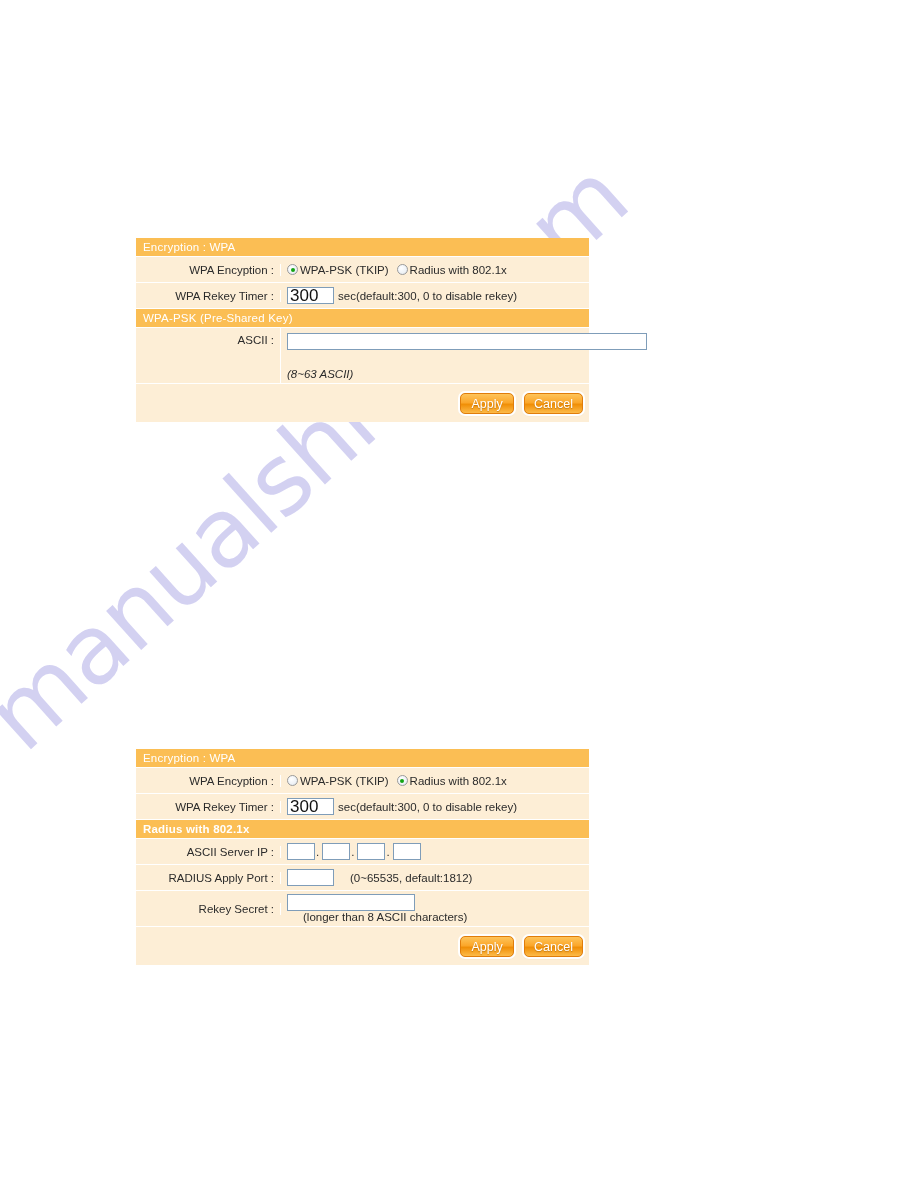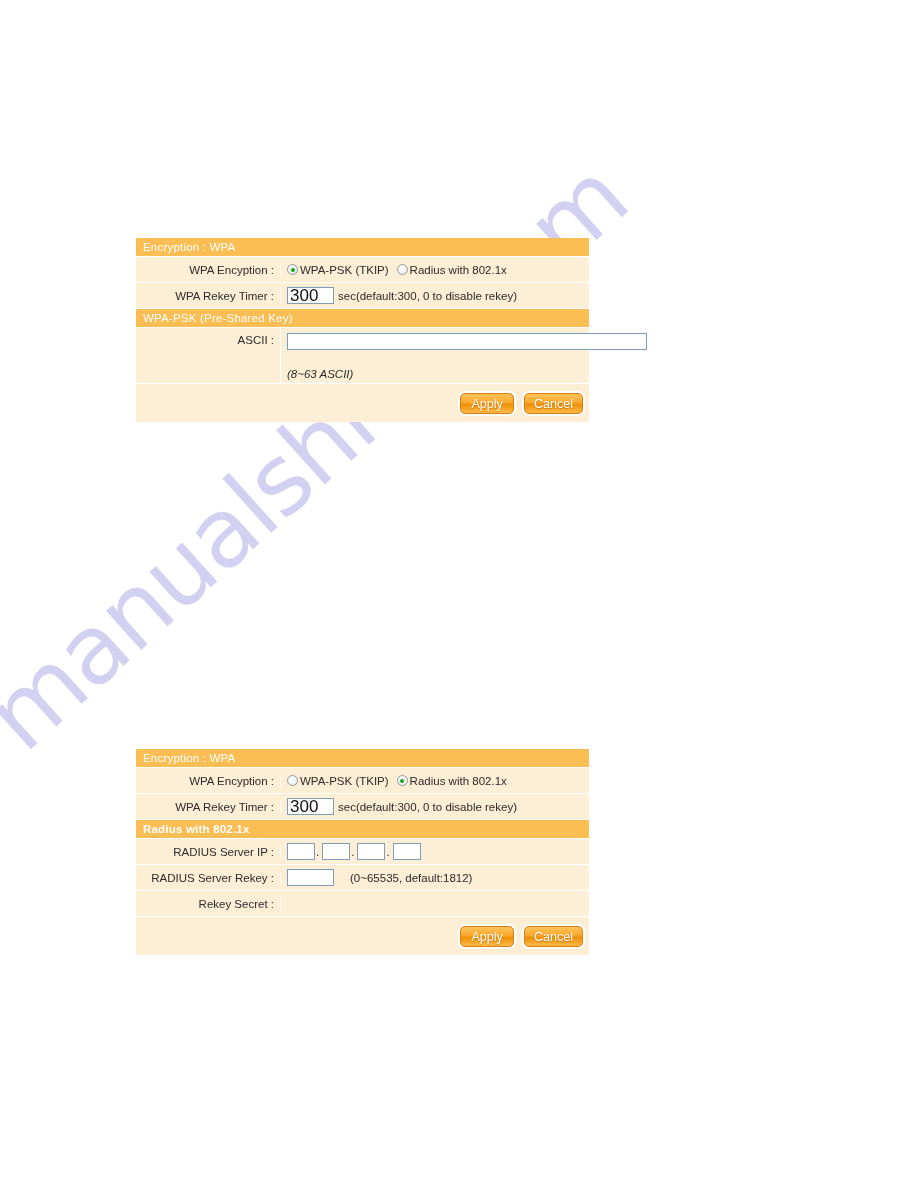--- a/index.html
+++ b/index.html
@@ -277,41 +277,45 @@
     <div class="row-label">WPA Rekey Timer :</div>
     <div class="row-field">
       <input class="tinput w-rekey" type="text" value="300" style="">
       <span class="hint">sec(default:300, 0 to disable rekey)</span>
     </div>
   </div>
 
   <div class="panel-bar bold">Radius with 802.1x</div>
 
   <div class="row">
-    <div class="row-label">RADIUS Server IP :</div>
+    <div class="row-label">ASCII Server IP :</div>
     <div class="row-field">
       <input class="tinput w-octet" type="text" value="" style="">
       <span class="ipsep">.</span>
       <input class="tinput w-octet" type="text" value="" style="">
       <span class="ipsep">.</span>
       <input class="tinput w-octet" type="text" value="" style="">
       <span class="ipsep">.</span>
       <input class="tinput w-octet" type="text" value="" style="">
     </div>
   </div>
 
   <div class="row">
-    <div class="row-label">RADIUS Server Rekey :</div>
+    <div class="row-label">RADIUS Apply Port :</div>
     <div class="row-field">
       <input class="tinput w-port" type="text" value="" style="">
       <span class="hint nolm">(0~65535, default:1812)</span>
     </div>
   </div>
 
   <div class="row">
     <div class="row-label">Rekey Secret :</div>
+    <div class="row-field">
+      <input class="tinput w-secret" type="text" value="" style="">
+      <span class="hint nolm">(longer than 8 ASCII characters)</span>
+    </div>
   </div>
 
   <div class="row-actions">
     <span class="btn">Apply</span>
     <span class="btn">Cancel</span>
   </div>
 </div>
 
 </body></html>

